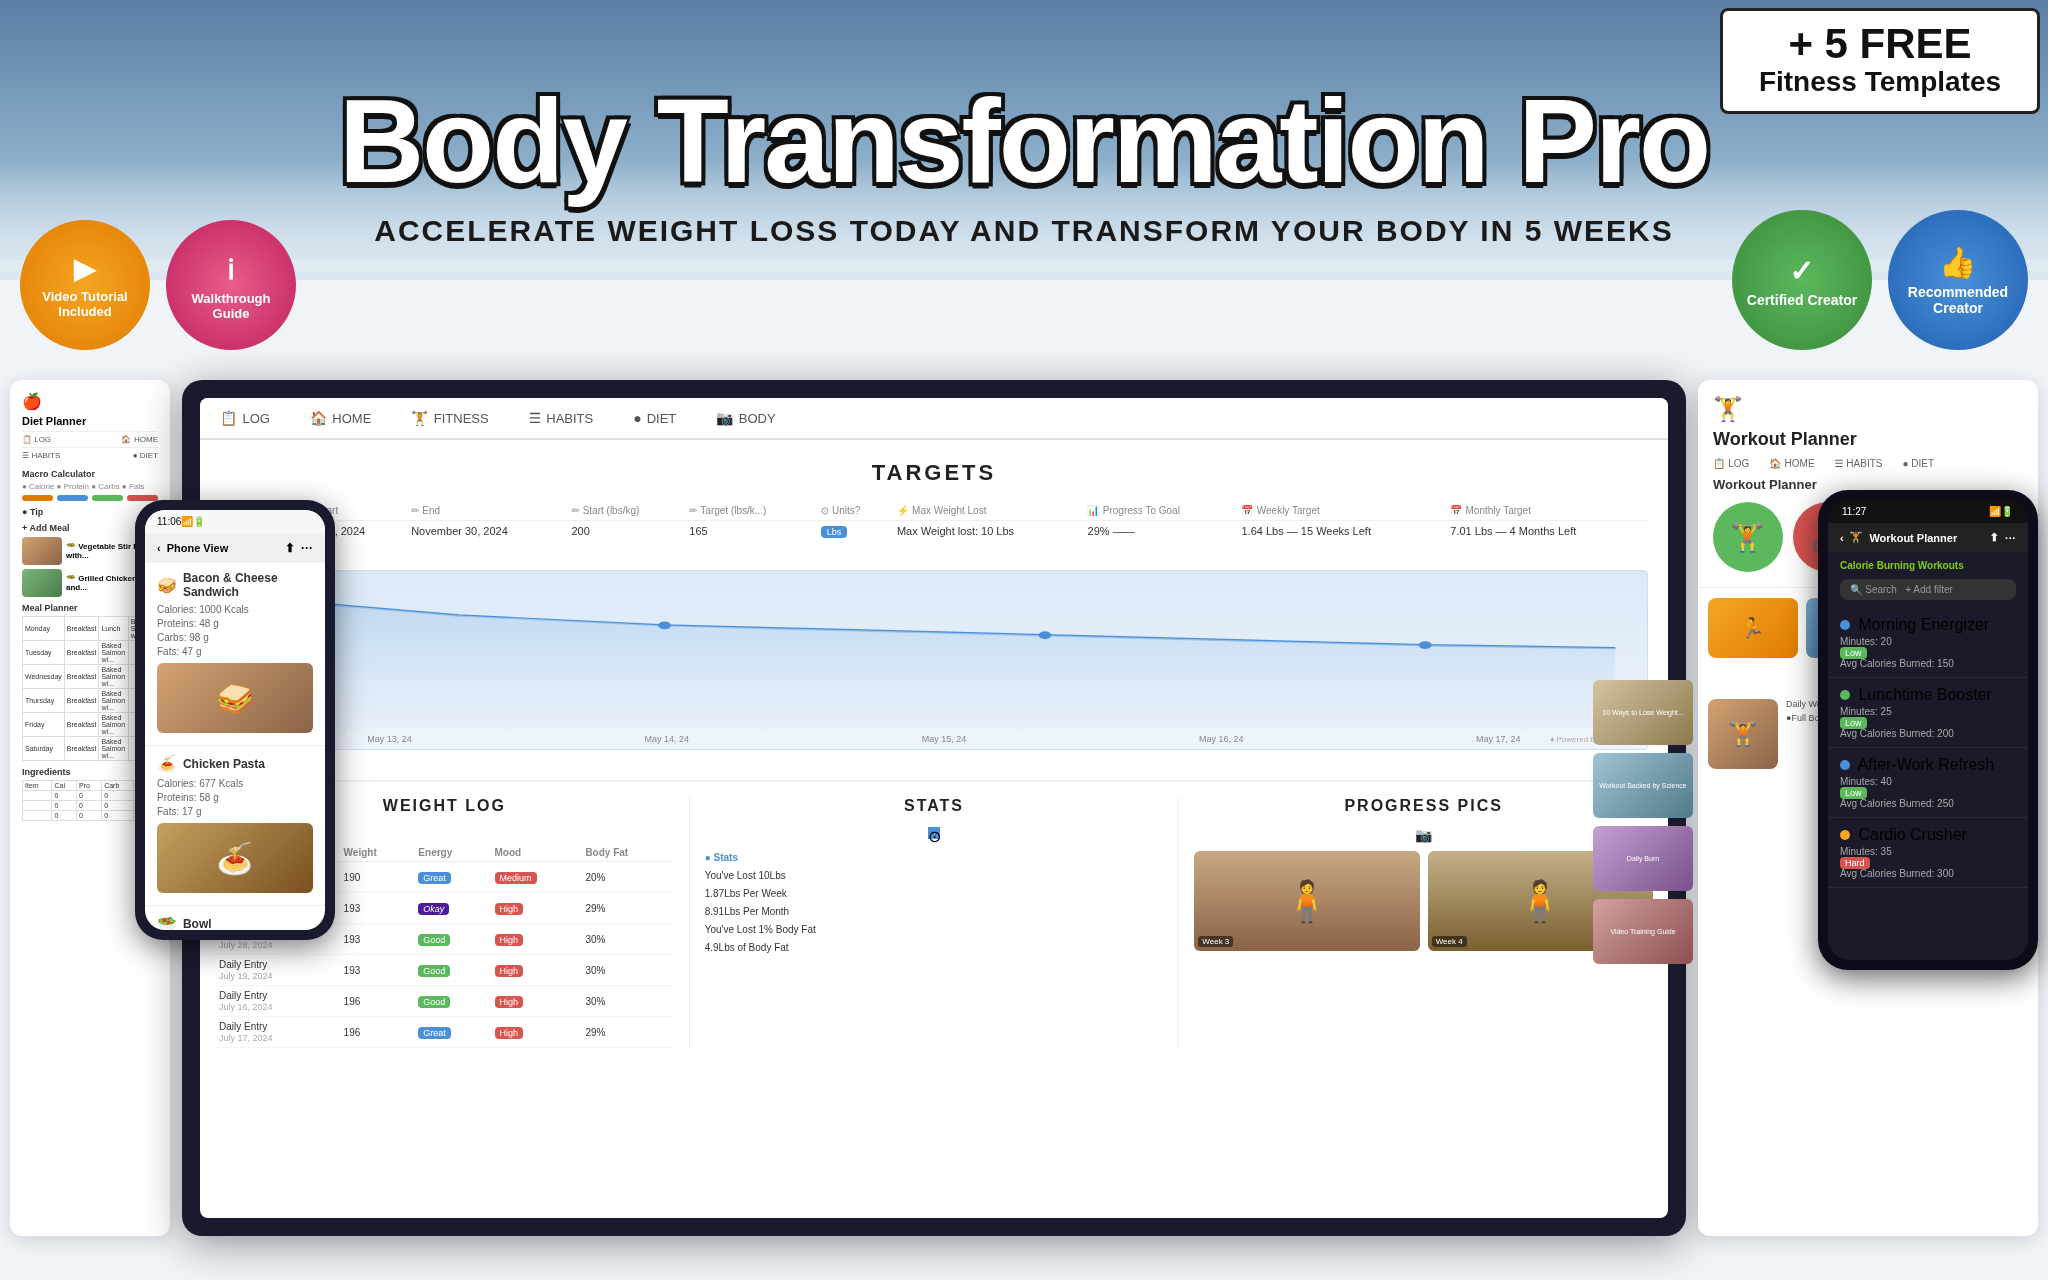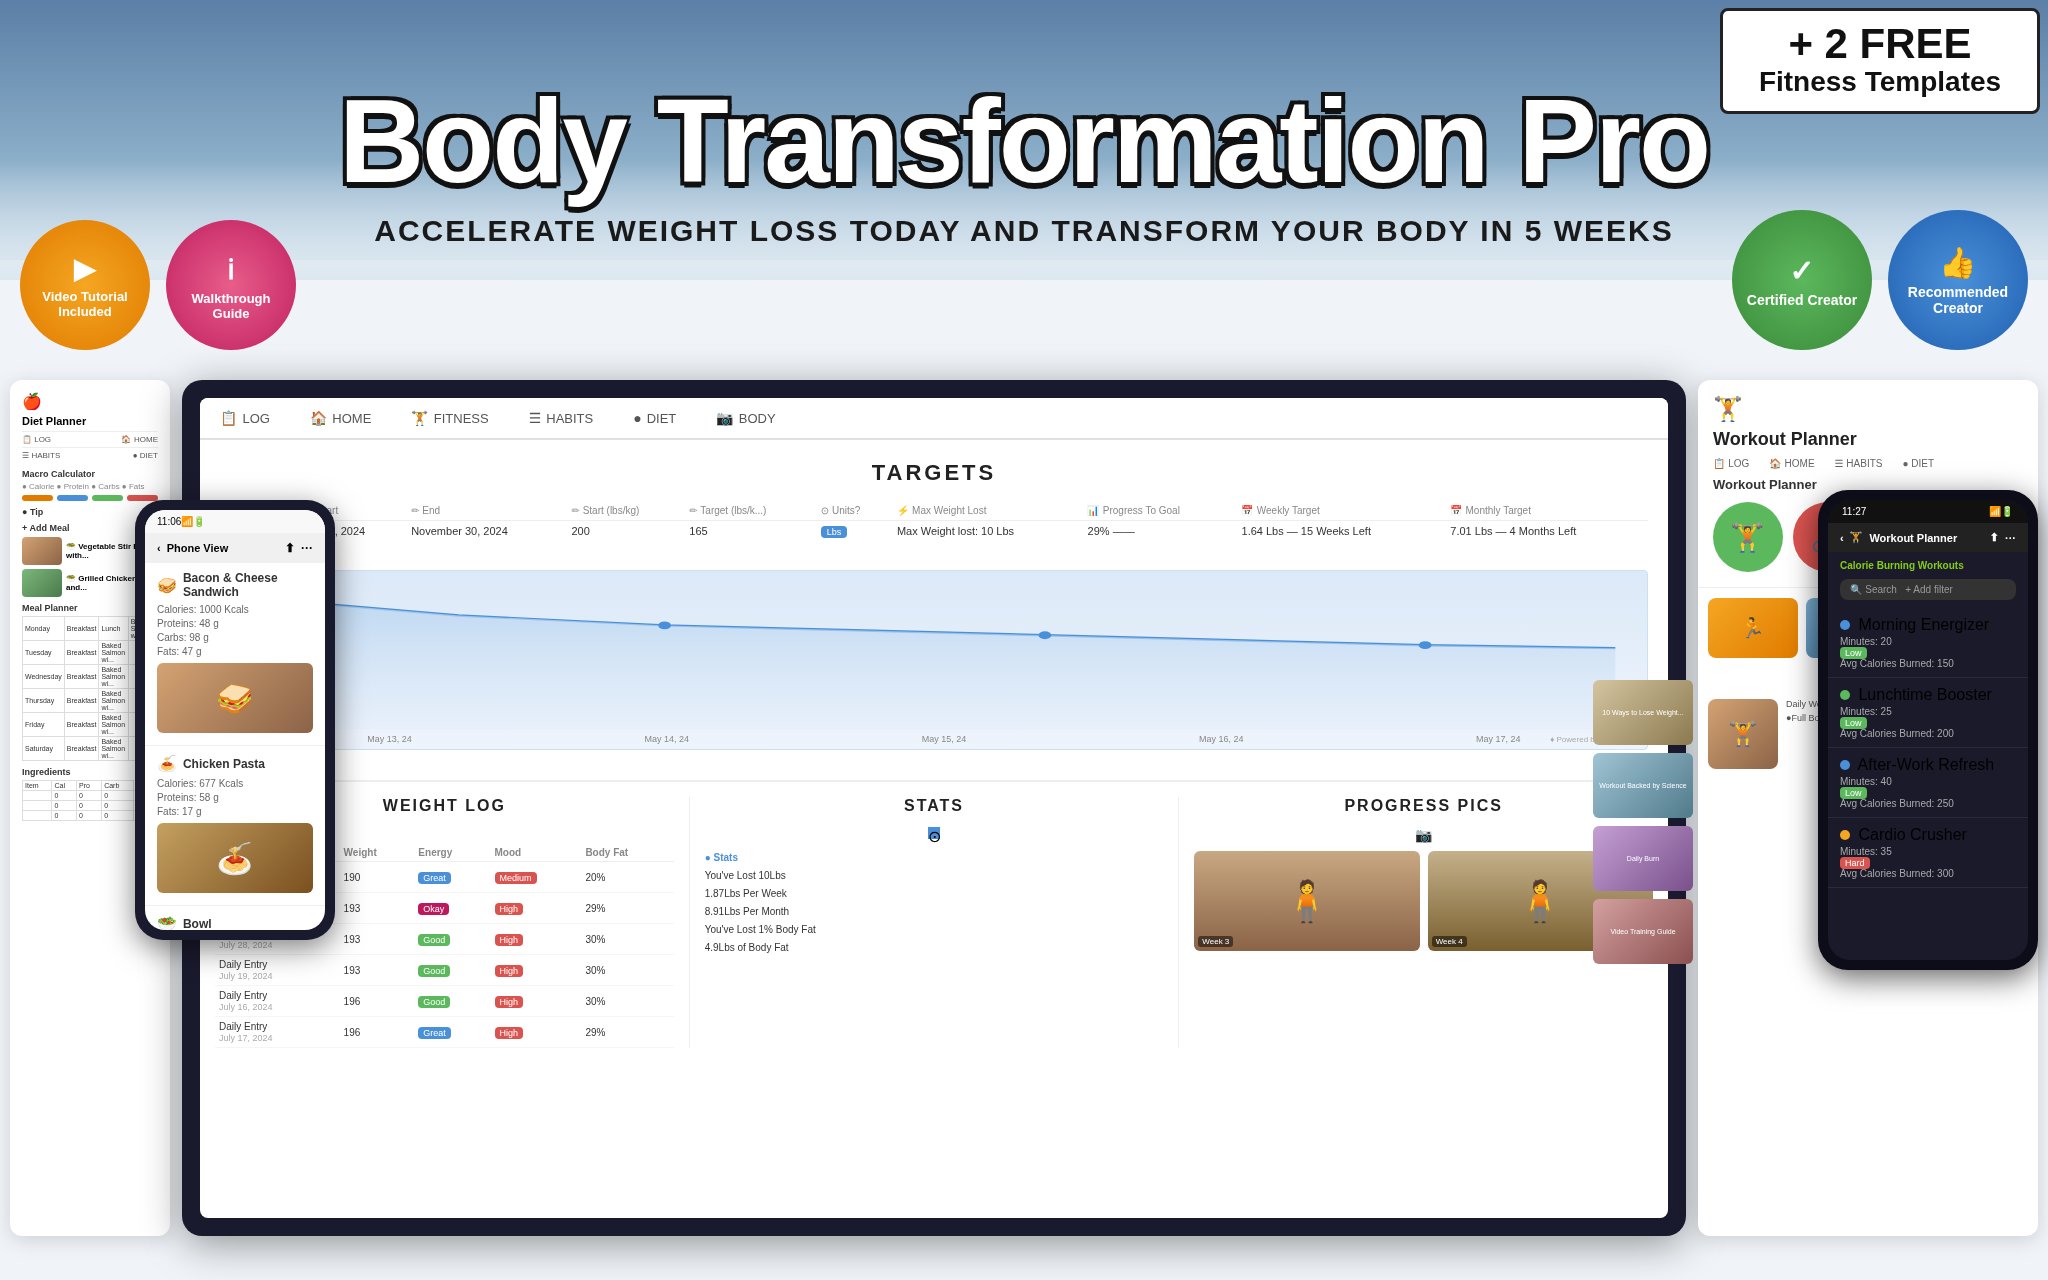--- a/index.html
+++ b/index.html
@@ -380,21 +380,21 @@
       padding: 3px 4px;
       text-align: left;
       border-bottom: 1px solid #eee;
     }
     .log-table td {
       padding: 4px 4px;
       color: #333;
       border-bottom: 1px solid #f5f5f5;
     }
     .badge-good { background: #5cb85c; color: white; border-radius: 4px; padding: 1px 5px; font-size: 9px; }
-    .badge-okay { background: #be185d; color: white; border-radius: 4px; padding: 1px 5px; font-size: 9px; }
+    .badge-okay { background: #4c1d95; color: white; border-radius: 4px; padding: 1px 5px; font-size: 9px; font-style: italic; }
     .badge-great { background: #4a90d9; color: white; border-radius: 4px; padding: 1px 5px; font-size: 9px; }
     .badge-medium { background: #d9534f; color: white; border-radius: 4px; padding: 1px 5px; font-size: 9px; }
     .badge-high { background: #d9534f; color: white; border-radius: 4px; padding: 1px 5px; font-size: 9px; }
 
     
     .stats-text {
       font-size: 10px;
       color: #333;
       line-height: 1.8;
     }
@@ -651,21 +651,21 @@
 
   </style>
 </head>
 <body>
 
 <div class="bg-top"></div>
 <div class="bg-wave"></div>
 <div class="bg-bottom"></div>
 
 <div class="free-badge">
-  <div class="plus-two">+ 2 FREE</div>
+  <div class="plus-two">+ 5 FREE</div>
   <div class="fitness-text">Fitness Templates</div>
 </div>
 
 <div class="header-area">
   <div class="main-title">Body Transformation Pro</div>
   <div class="subtitle">ACCELERATE WEIGHT LOSS TODAY AND TRANSFORM YOUR BODY IN 5 WEEKS</div>
 </div>
 
 <div class="circle-btns">
   <div class="circle-btn orange">

